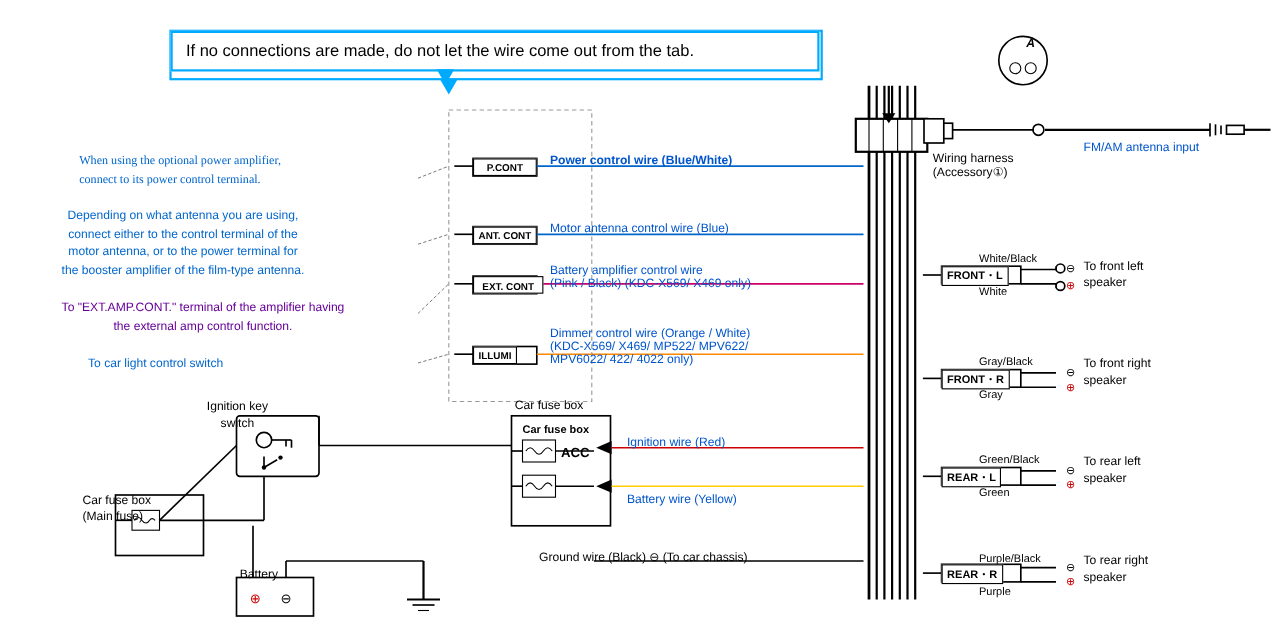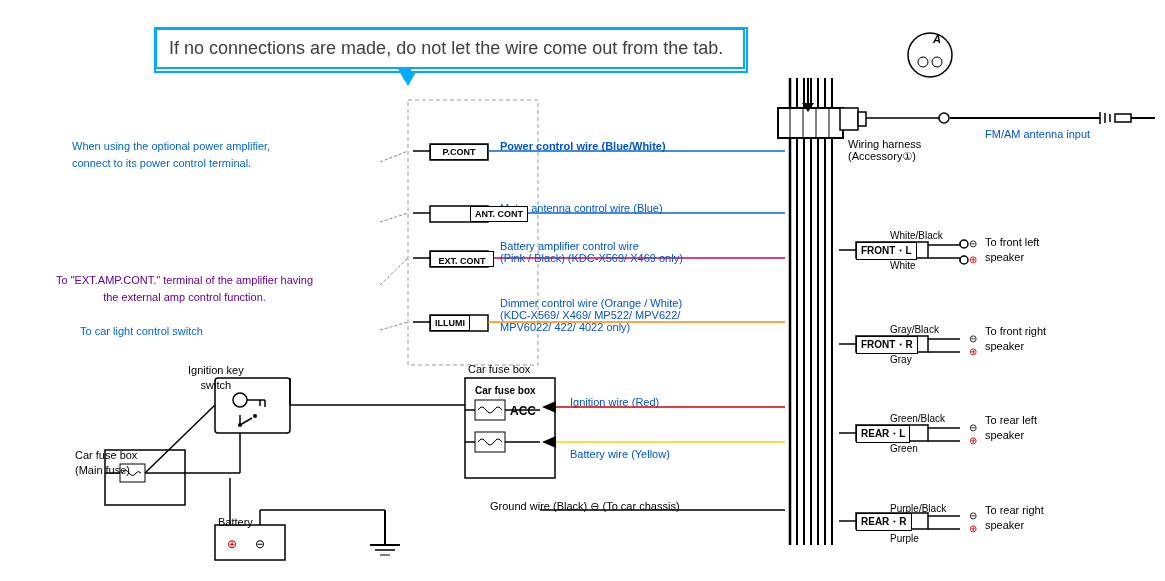--- a/index.html
+++ b/index.html
@@ -19,22 +19,22 @@
       background: #fff;
     }
     
     .callout-box {
       position: absolute;
       top: 28px;
       left: 155px;
       width: 590px;
       border: 2px solid #00aaff;
       padding: 8px 12px;
-      font-size: 18px;
-      color: #404040;
+      font-size: 15px;
+      color: #000000;
       background: #fff;
       z-index: 10;
     }
     .callout-box::after {
       content: '';
       position: absolute;
       bottom: -14px;
       left: 240px;
       width: 0;
       height: 0;
@@ -263,25 +263,31 @@
     <line x1="380" y1="222" x2="408" y2="213" stroke="#666" stroke-width="0.8" stroke-dasharray="3,2"></line>
     <line x1="380" y1="285" x2="408" y2="258" stroke="#666" stroke-width="0.8" stroke-dasharray="3,2"></line>
     <line x1="380" y1="330" x2="408" y2="322" stroke="#666" stroke-width="0.8" stroke-dasharray="3,2"></line>
 
   </svg>
 
   <div class="callout-box">
     <span>If no connections are made, do not let the wire come out from the tab.</span>
   </div>
 
-  <div class="abs-text note-blue" style="left:72px; top:138px; max-width:310px; line-height:1.5;">
+  <div class="abs-text note-blue" style="left:72px; top:138px; max-width:310px; line-height:1.5;font-family:Liberation Serif, serif;">
     <span>When using the optional power amplifier,</span><br>
     <span>connect to its power control terminal.</span>
   </div>
 
+  <div class="abs-text note-blue" style="left:56px; top:188px; max-width:340px; line-height:1.5; text-align:center;">
+    <span>Depending on what antenna you are using,</span><br>
+    <span>connect either to the control terminal of the</span><br>
+    <span>motor antenna, or to the power terminal for</span><br>
+    <span>the booster amplifier of the film-type antenna.</span>
+  </div>
 
   <div class="abs-text note-purple" style="left:56px; top:272px; max-width:340px; line-height:1.5; text-align:center;">
     <span>To "EXT.AMP.CONT." terminal of the amplifier having</span><br>
     <span>the external amp control function.</span>
   </div>
 
   <div class="abs-text note-blue" style="left:80px; top:325px;">
     <span>To car light control switch</span>
   </div>
 
@@ -313,21 +319,21 @@
   </div>
 
   <div class="abs-text" style="left:490px; top:500px; color:#000;">
     <span>Ground wire (Black) ⊖ (To car chassis)</span>
   </div>
 
   <div class="connector-box" style="left:430px; top:144px; width:58px; height:16px; font-size:9px;">
     <span>P.CONT</span>
   </div>
 
-  <div class="connector-box" style="left:430px; top:206px; width:58px; height:16px; font-size:9px;margin-left:40px;">
+  <div class="connector-box" style="left:430px; top:206px; width:58px; height:16px; font-size:9px;">
     <span>ANT.
 CONT</span>
   </div>
 
   <div class="connector-box" style="left:430px; top:251px; width:64px; height:16px; font-size:9px;align-items:flex-end;">
     <span>EXT.
 CONT</span>
   </div>
 
   <div class="connector-box" style="left:430px; top:315px; width:40px; height:16px; font-size:9px;">

